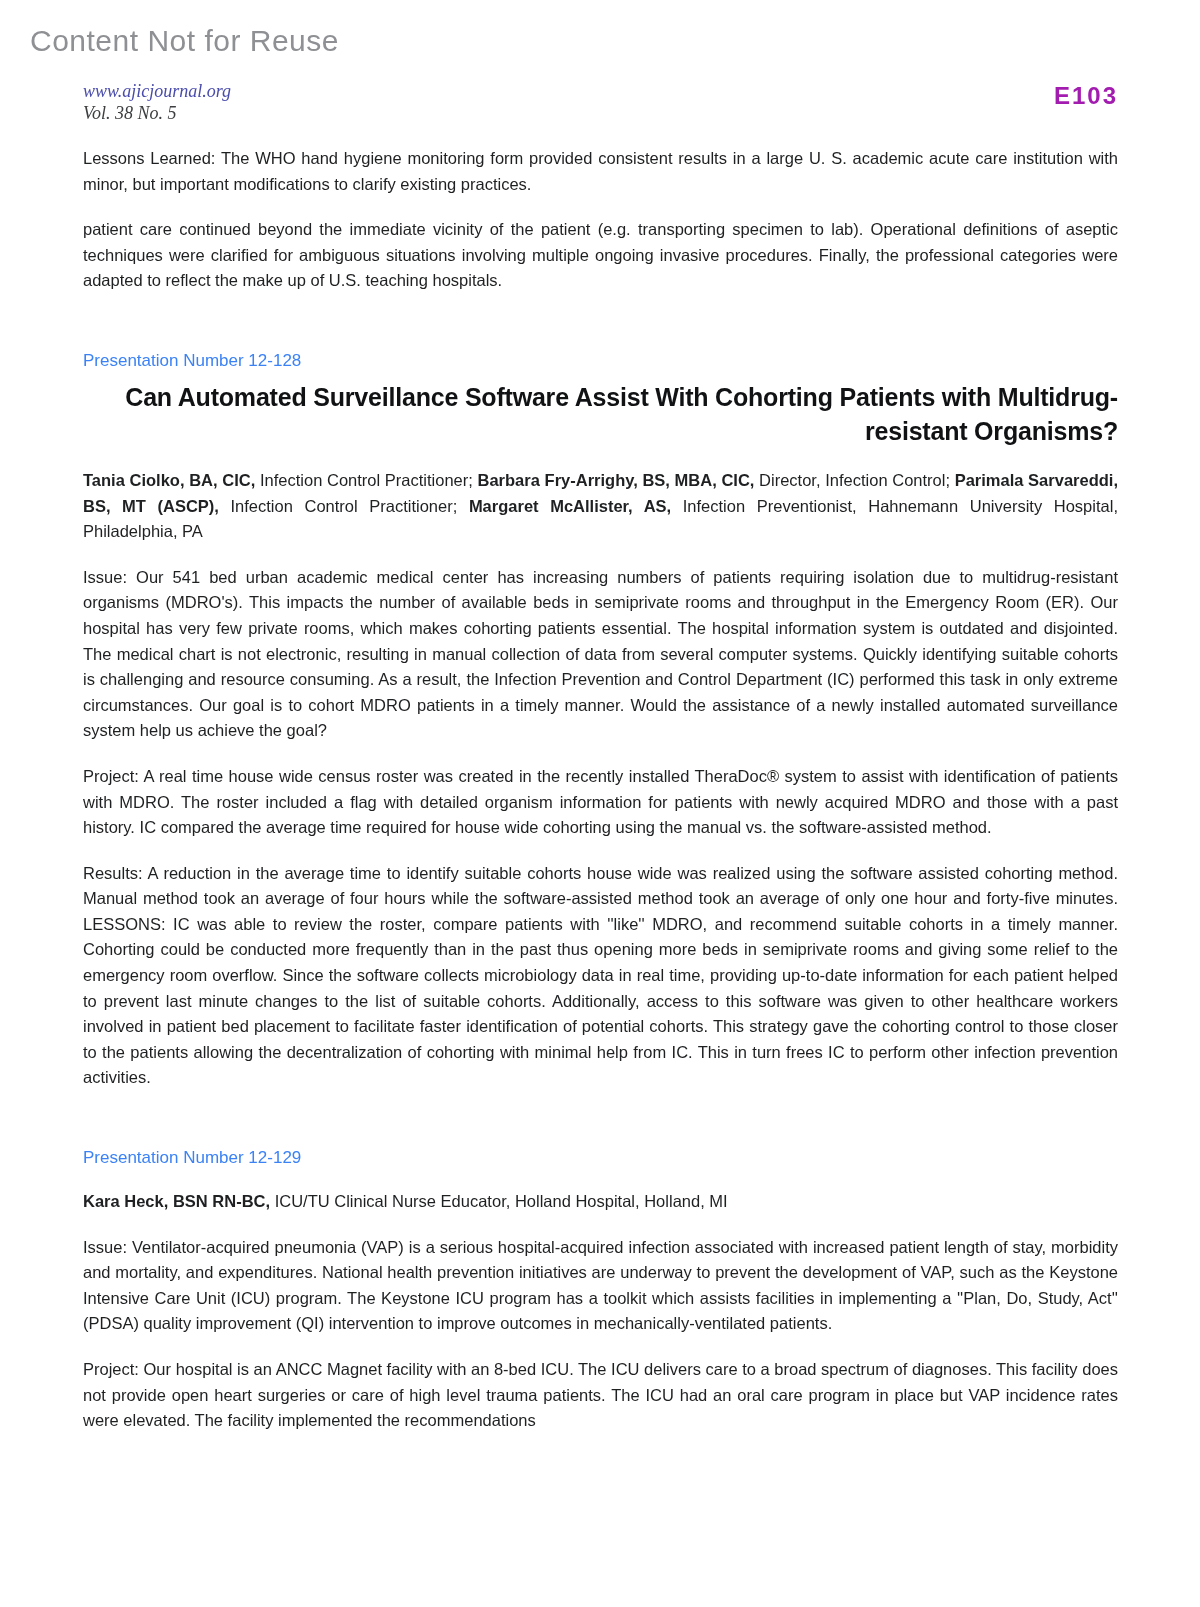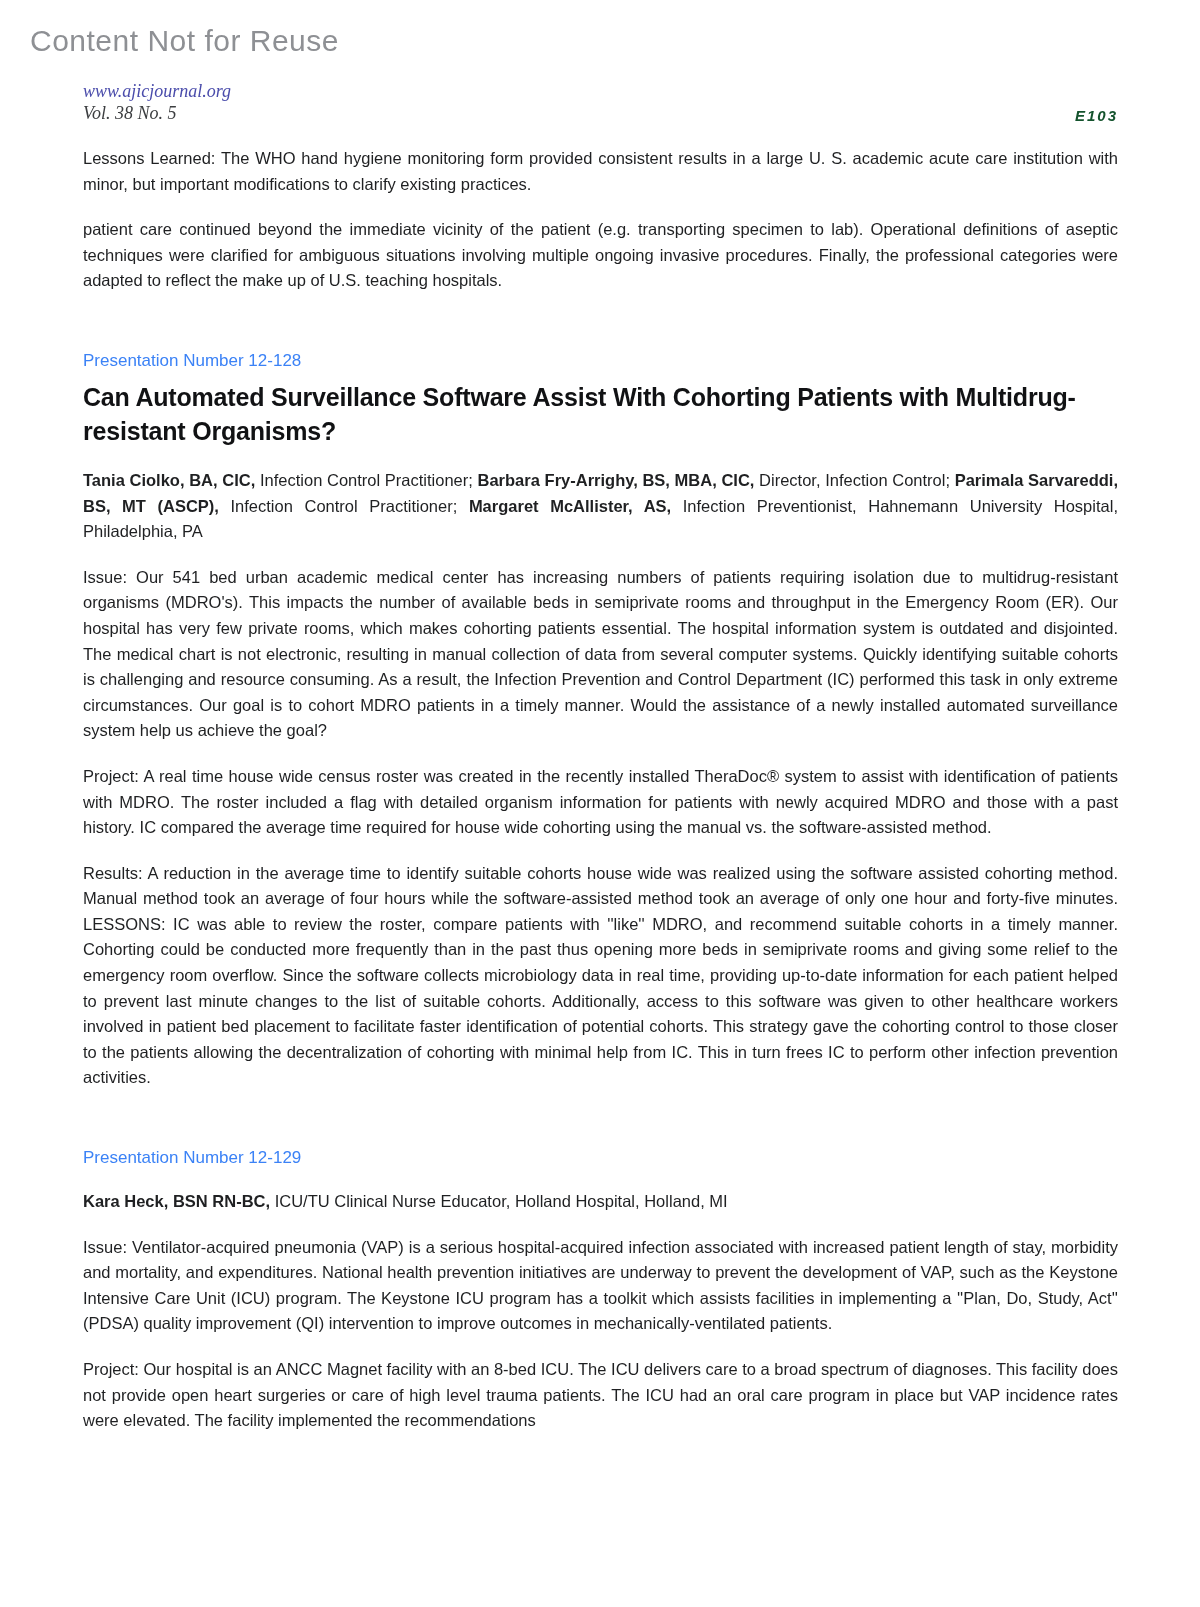--- a/index.html
+++ b/index.html
@@ -17,42 +17,41 @@
     margin: 24px 0 0 30px;
     font-size: 30px;
     line-height: 34px;
     color: #8e9094;
     letter-spacing: 0.5px;
   }
   .header {
     margin: 22px 82px 0 83px;
     display: flex;
     justify-content: space-between;
-    align-items: flex-end;
+    align-items: flex-start;
   }
   .header-left {
     font-family: "Liberation Serif", serif;
     font-style: italic;
     font-size: 18px;
     line-height: 22px;
   }
   .journal-url {
     color: #4a4cab;
     text-decoration: none;
     display: block;
     cursor: pointer;
   }
   .volume { color: #3c3e40; }
   .page-number {
-    font-size: 15px;
+    font-size: 24px;
     font-weight: 600;
     letter-spacing: 2px;
-    color: #14532d;
+    color: #a21caf;
     margin-top: 2px;
-    font-style: italic;
   }
   .content {
     margin: 0 82px 0 83px;
   }
   .body-text {
     font-size: 16.5px;
     line-height: 25.6px;
     text-align: justify;
     margin-top: 20px;
     color: #1f2022;
@@ -63,21 +62,21 @@
     font-size: 17px;
     line-height: 22px;
     color: #3b82f6;
   }
   .abstract-title {
     margin-top: 8px;
     font-size: 25px;
     line-height: 34px;
     font-weight: 700;
     letter-spacing: -0.2px;
-    text-align: left;
+    text-align: right;
     color: #111214;
   }
   .authors b { font-weight: 700; }
 </style>
 </head>
 <body>
 
 <div class="page">
 
   <div class="watermark">Content Not for Reuse</div>

